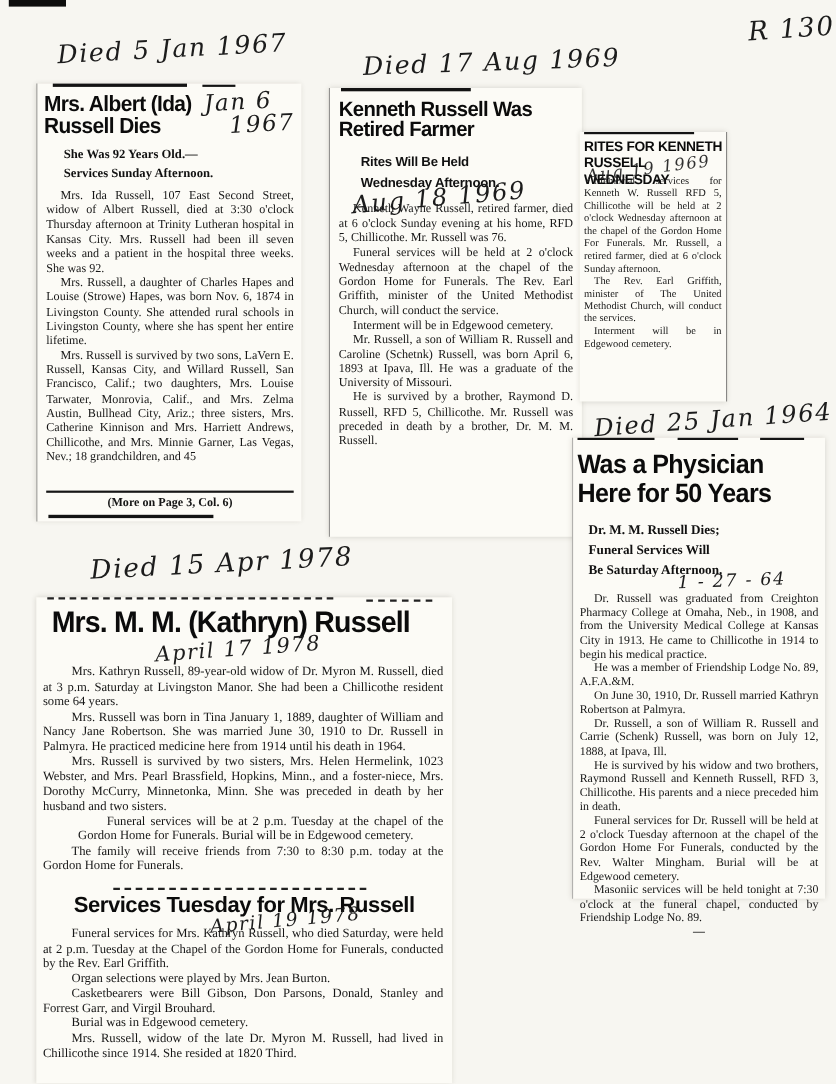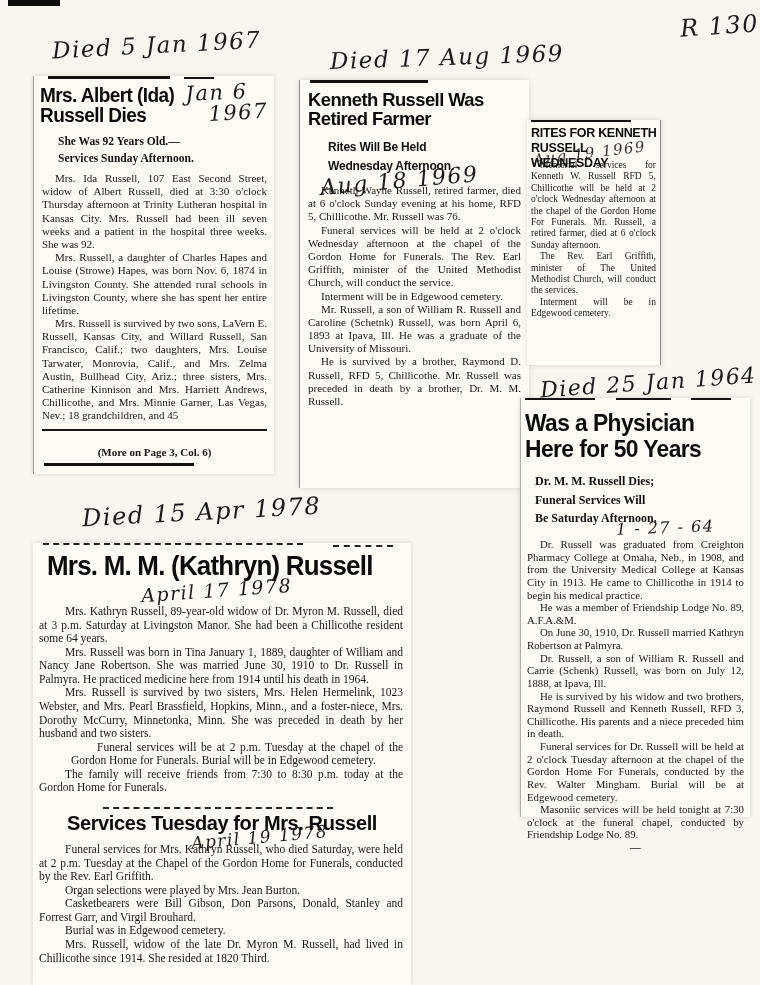--- a/index.html
+++ b/index.html
@@ -24,21 +24,21 @@
   
   .hw{position:absolute;font-family:"DejaVu Serif",serif;font-style:italic;
       color:#1c1c1c;white-space:nowrap;letter-spacing:1.5px;line-height:1.0;}
 
   
   .rule{position:absolute;background:#131313;}
   .rule-dashed{position:absolute;border-top:2px dashed #222;background:none;}
   .artifact{position:absolute;background:#0d0d0d;}
 
   .footer-note{font-weight:700;text-align:center;border-top:2px solid #161616;
-               padding-top:15px;margin-top:6px;}
+               padding-top:3px;margin-top:23px;}
   .footer-dash{text-align:center;font-weight:700;}
 </style>
 </head>
 <body>
 
 <div class="page">
 
   <div class="artifact" style="left:8px;top:0;width:52px;height:6px;"></div>
 
   <div class="hw" style="left:680px;top:14px;font-size:24px;transform:rotate(-4deg);">R 130</div>

